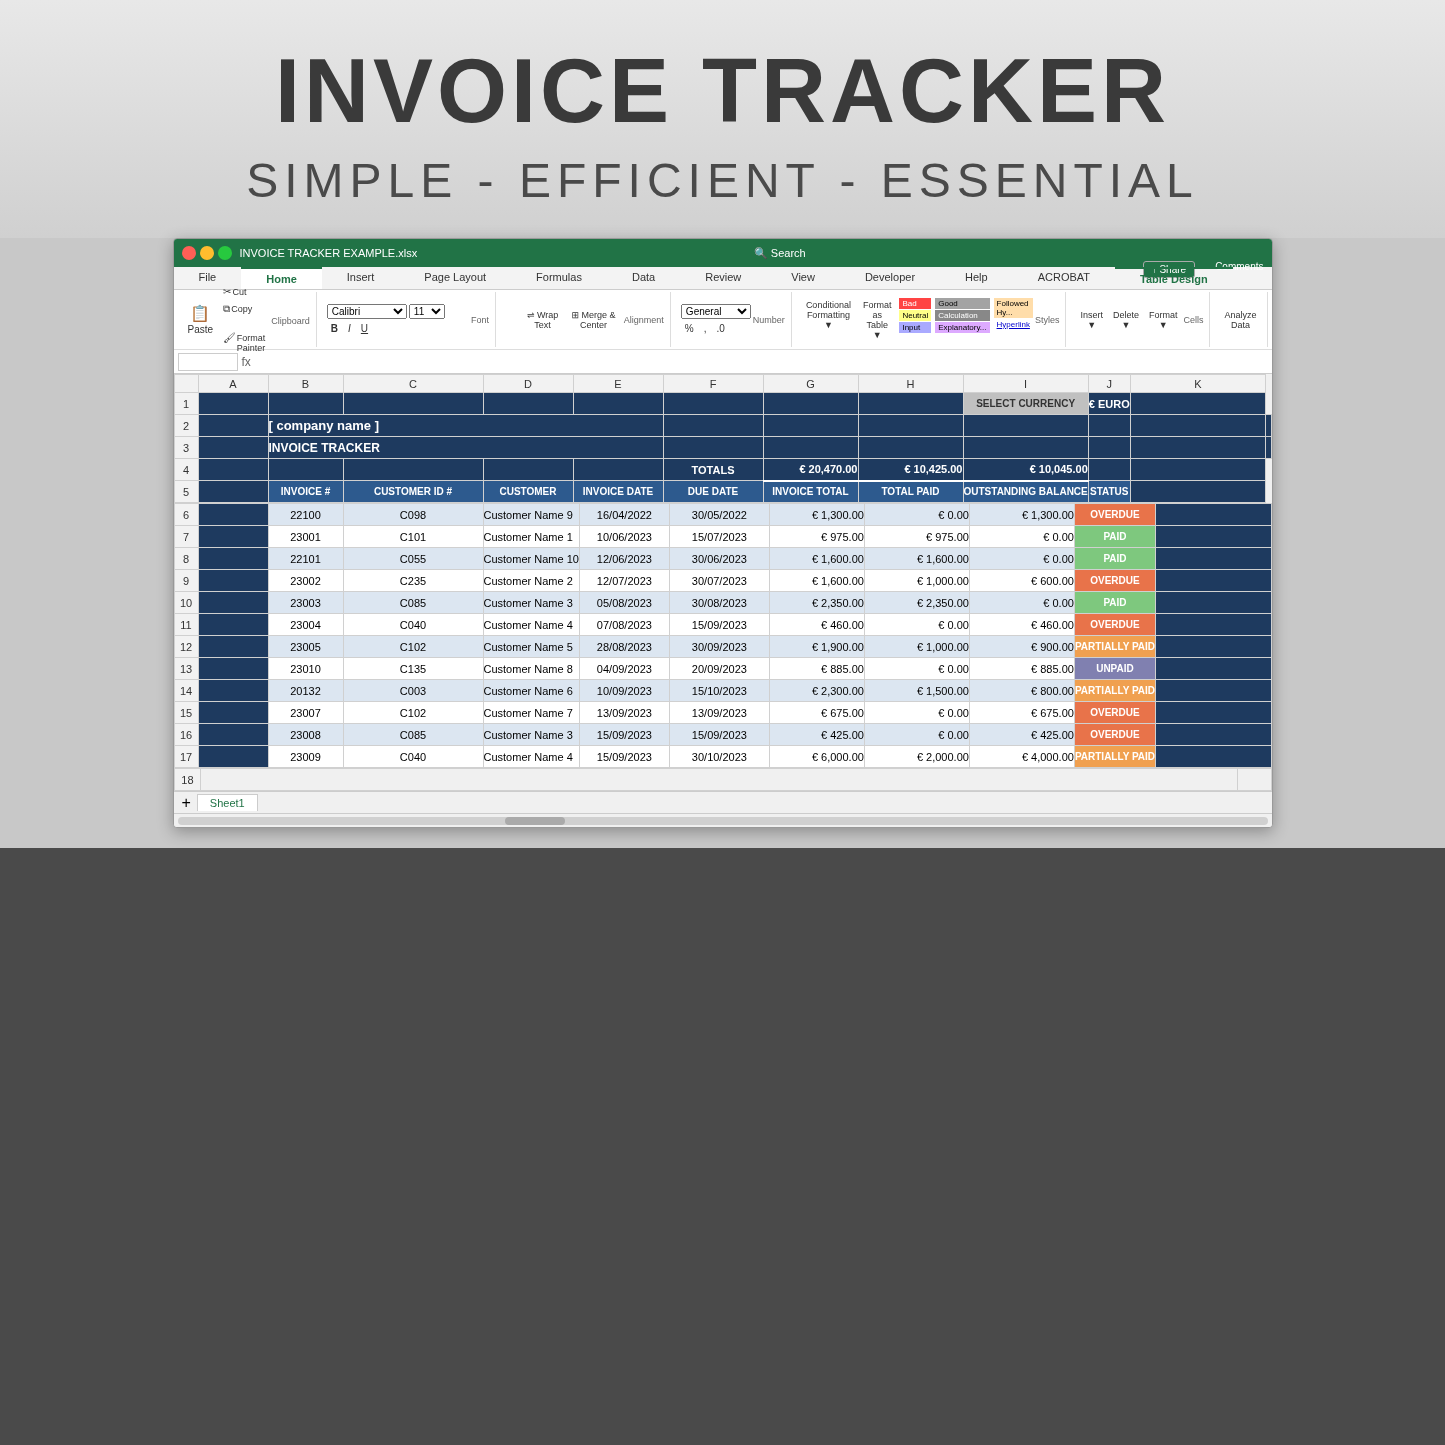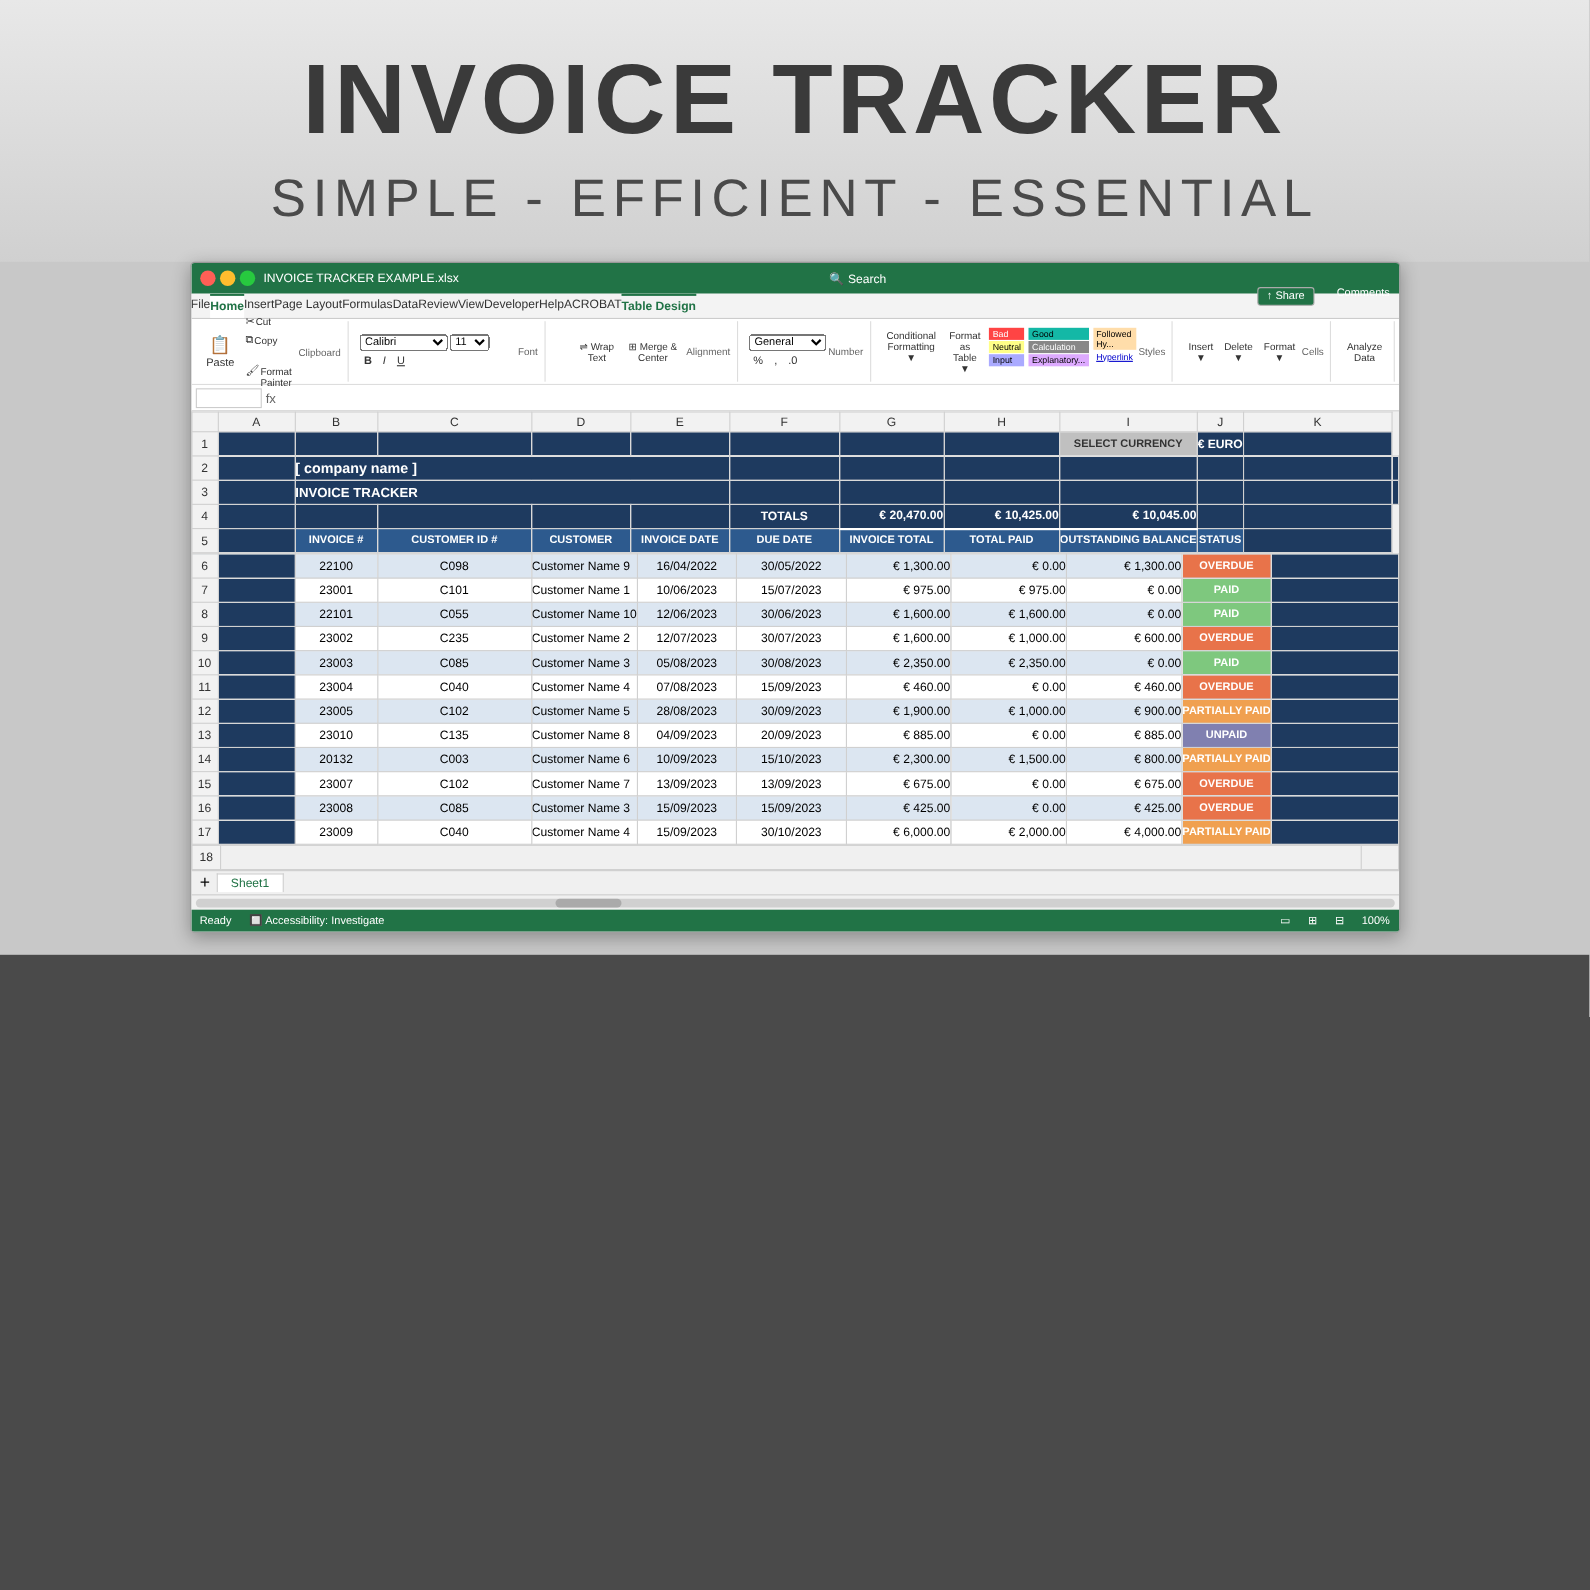--- a/index.html
+++ b/index.html
@@ -66,21 +66,21 @@
     .tb-yellow { background: #ffbd2e; }
     .tb-green { background: #27c93f; }
     .title-bar-text { font-size: 11px; }
     .title-bar-right { display: flex; gap: 20px; font-size: 11px; margin-top: 32px; }
     .ribbon-tabs {
       display: flex;
       background: #f3f3f3;
       border-bottom: 1px solid #ccc;
     }
     .ribbon-tab {
-      padding: 4px 0;
+      padding: 4px 25px;
       font-size: 11px;
       color: #333;
       cursor: pointer;
     }
     .ribbon-tab.active {
       background: white;
       border-top: 2px solid #217346;
       color: #217346;
       font-weight: bold;
     }
@@ -374,21 +374,21 @@
         </div>
         <div style="display:flex;flex-direction:column;align-items:center;">
           <button class="ribbon-btn" style="font-size:9px;">Format as<br>Table ▼</button>
         </div>
         <div style="display:flex;flex-direction:column;font-size:9px;gap:1px;">
           <div style="background:#ff4444;color:white;padding:1px 3px;font-size:8px;">Bad</div>
           <div style="background:#ffff88;padding:1px 3px;font-size:8px;">Neutral</div>
           <div style="background:#aaaaff;padding:1px 3px;font-size:8px;">Input</div>
         </div>
         <div style="display:flex;flex-direction:column;font-size:9px;gap:1px;">
-          <div style="background:#14b8a6;padding:1px 3px;font-size:8px;">Good</div>
+          <div style="background:#a3a3a3;padding:1px 3px;font-size:8px;">Good</div>
           <div style="background:#888888;color:white;padding:1px 3px;font-size:8px;">Calculation</div>
           <div style="background:#ddaaff;padding:1px 3px;font-size:8px;">Explanatory...</div>
         </div>
         <div style="display:flex;flex-direction:column;font-size:9px;gap:1px;">
           <div style="background:#ffddaa;padding:1px 3px;font-size:8px;">Followed Hy...</div>
           <div style="color:#0000cc;text-decoration:underline;padding:1px 3px;font-size:8px;">Hyperlink</div>
         </div>
       </div>
       <div style="font-size:9px;color:#666;text-align:center;">Styles</div>
     </div>
@@ -728,24 +728,15 @@
     <button style="border:none;background:none;font-size:16px;cursor:pointer;padding:0 4px;">+</button>
     <div class="sheet-tab active">Sheet1</div>
   </div>
 
   <div style="background:#f0f0f0;height:14px;border-top:1px solid #ccc;display:flex;align-items:center;padding:0 4px;">
     <div style="flex:1;height:8px;background:#d0d0d0;border-radius:4px;position:relative;">
       <div style="width:60px;height:8px;background:#aaa;border-radius:4px;position:absolute;left:30%;"></div>
     </div>
   </div>
 
-  <div class="status-bar">
-    <span>Ready</span>
-    <span>🔲 <span>Accessibility: Investigate</span></span>
-    <span style="flex:1;"></span>
-    <span>▭</span>
-    <span>⊞</span>
-    <span>⊟</span>
-    <span>100%</span>
-  </div>
 </div>
 
 <div class="bottom-area"></div>
 
 </body></html>

